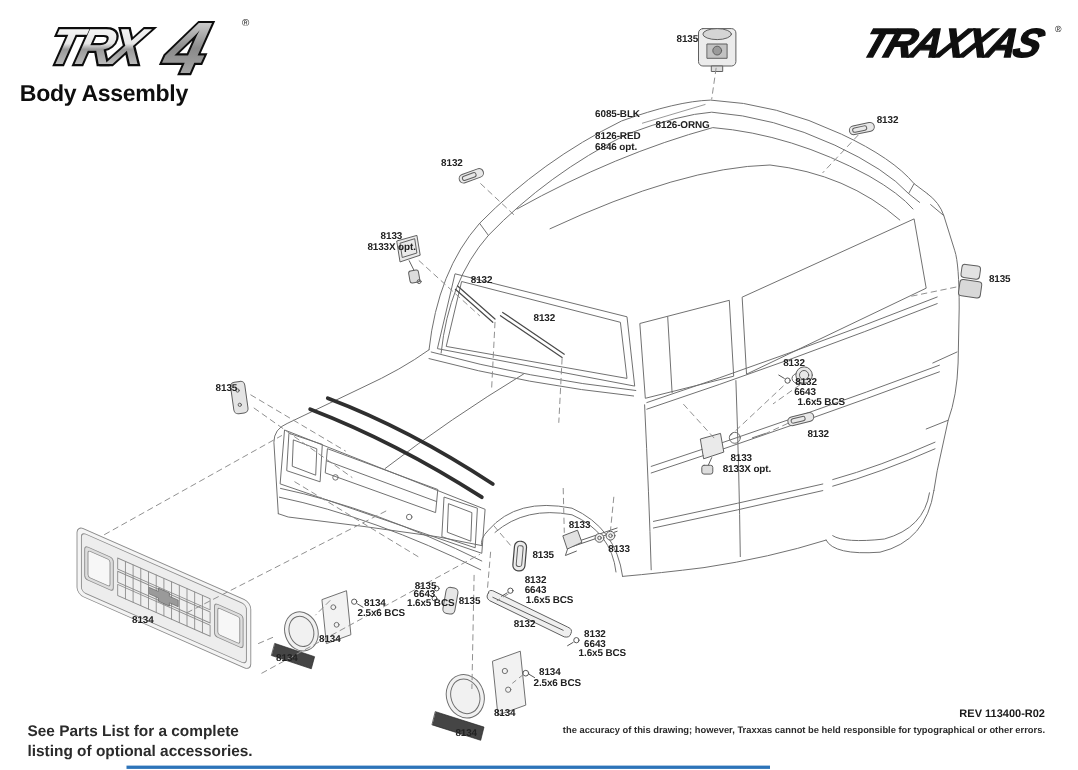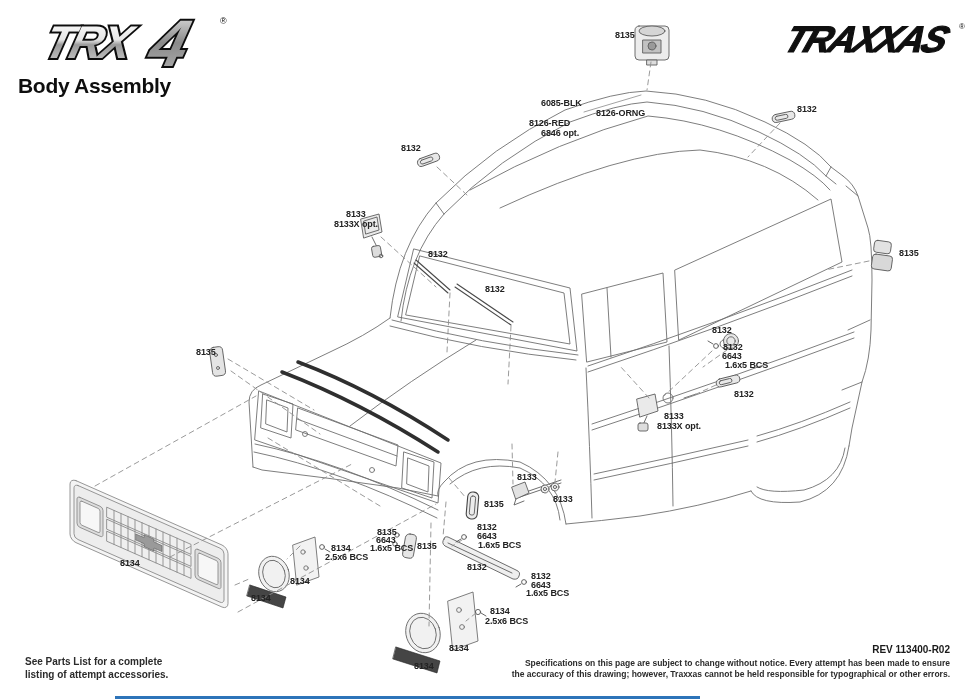--- a/index.html
+++ b/index.html
@@ -5,21 +5,21 @@
   html,body{margin:0;padding:0;background:#e9e9e9;}
   .page{position:relative;width:980px;height:700px;background:#ffffff;overflow:hidden;
         font-family:"Liberation Sans",sans-serif;}
   .abs{position:absolute;}
   #diagram{position:absolute;left:0;top:0;width:980px;height:700px;}
   #label-layer{position:absolute;left:0;top:0;width:812px;height:700px;pointer-events:none;}
   .part-label{position:absolute;font-size:9px;font-weight:600;color:#222;
               letter-spacing:-0.1px;white-space:nowrap;line-height:1;}
   .page-subtitle{position:absolute;left:18px;top:74px;font-size:21px;font-weight:bold;
                  color:#0e0e0e;letter-spacing:-0.3px;}
-  .footer-note{position:absolute;left:25px;top:656px;font-size:10px;font-weight:600;
+  .footer-note{position:absolute;left:25px;top:656px;font-size:14px;font-weight:600;
                color:#2b2b2b;line-height:1.25;}
   .footer-rev{position:absolute;right:30px;top:644px;font-size:10px;font-weight:bold;
               color:#1a1a1a;text-align:right;}
   .footer-disclaimer{position:absolute;right:30px;top:658px;font-size:8.5px;font-weight:600;
                      color:#2b2b2b;text-align:right;line-height:1.25;}
   .accent-bar{position:absolute;left:115px;top:696px;width:585px;height:3px;background:#2d74b9;}
 </style>
 </head>
 <body>
 
@@ -267,21 +267,21 @@
       <g stroke="#7a7a7a" stroke-width="0.7">
         <path d="M584,112 L641,95"></path>
       </g>
     </g>
   </svg>
 
   <div id="label-layer">
       <div class="part-label" style="left: 615px; top: 31px;">8135</div>
       <div class="part-label" style="left: 541px; top: 99px;">6085-BLK</div>
       <div class="part-label" style="left: 570px; top: 109px; margin-left: 26px;">8126-ORNG</div>
-      <div class="part-label" style="left: 529px; top: 119px;">8126-RED</div>
+      <div class="part-label" style="left: 541px; top: 119px;">8126-RED</div>
       <div class="part-label" style="left: 541px; top: 129px;">6846 opt.</div>
       <div class="part-label" style="left: 797px; top: 105px;">8132</div>
       <div class="part-label" style="left: 401px; top: 144px;">8132</div>
       <div class="part-label" style="left: 346px; top: 210px;">8133</div>
       <div class="part-label" style="left: 334px; top: 220px;">8133X opt.</div>
       <div class="part-label" style="left: 428px; top: 250px;">8132</div>
       <div class="part-label" style="left: 485px; top: 285px;">8132</div>
       <div class="part-label" style="left: 899px; top: 249px;">8135</div>
       <div class="part-label" style="left: 196px; top: 348px;">8135</div>
       <div class="part-label" style="left: 712px; top: 326px;">8132</div>
@@ -311,22 +311,21 @@
       <div class="part-label" style="left: 290px; top: 577px;">8134</div>
       <div class="part-label" style="left: 251px; top: 594px;">8134</div>
       <div class="part-label" style="left: 490px; top: 607px;">8134</div>
       <div class="part-label" style="left: 485px; top: 617px;">2.5x6 BCS</div>
       <div class="part-label" style="left: 449px; top: 644px;">8134</div>
       <div class="part-label" style="left: 414px; top: 662px;">8134</div>
     </div>
 
   <div class="footer-note">
     <div>See Parts List for a complete</div>
-    <div>listing of attempt accessories.</div>
+    <div>listing of optional accessories.</div>
   </div>
   <div class="footer-rev">REV 113400-R02</div>
   <div class="footer-disclaimer">
-    <div>Specifications on this page are subject to change without notice.  Every attempt has been made to ensure</div>
     <div>the accuracy of this drawing; however, Traxxas cannot be held responsible for typographical or other errors.</div>
   </div>
   <div class="accent-bar" style="background: rgb(45, 116, 185);"></div>
 
 </div>
 
 </body></html>

